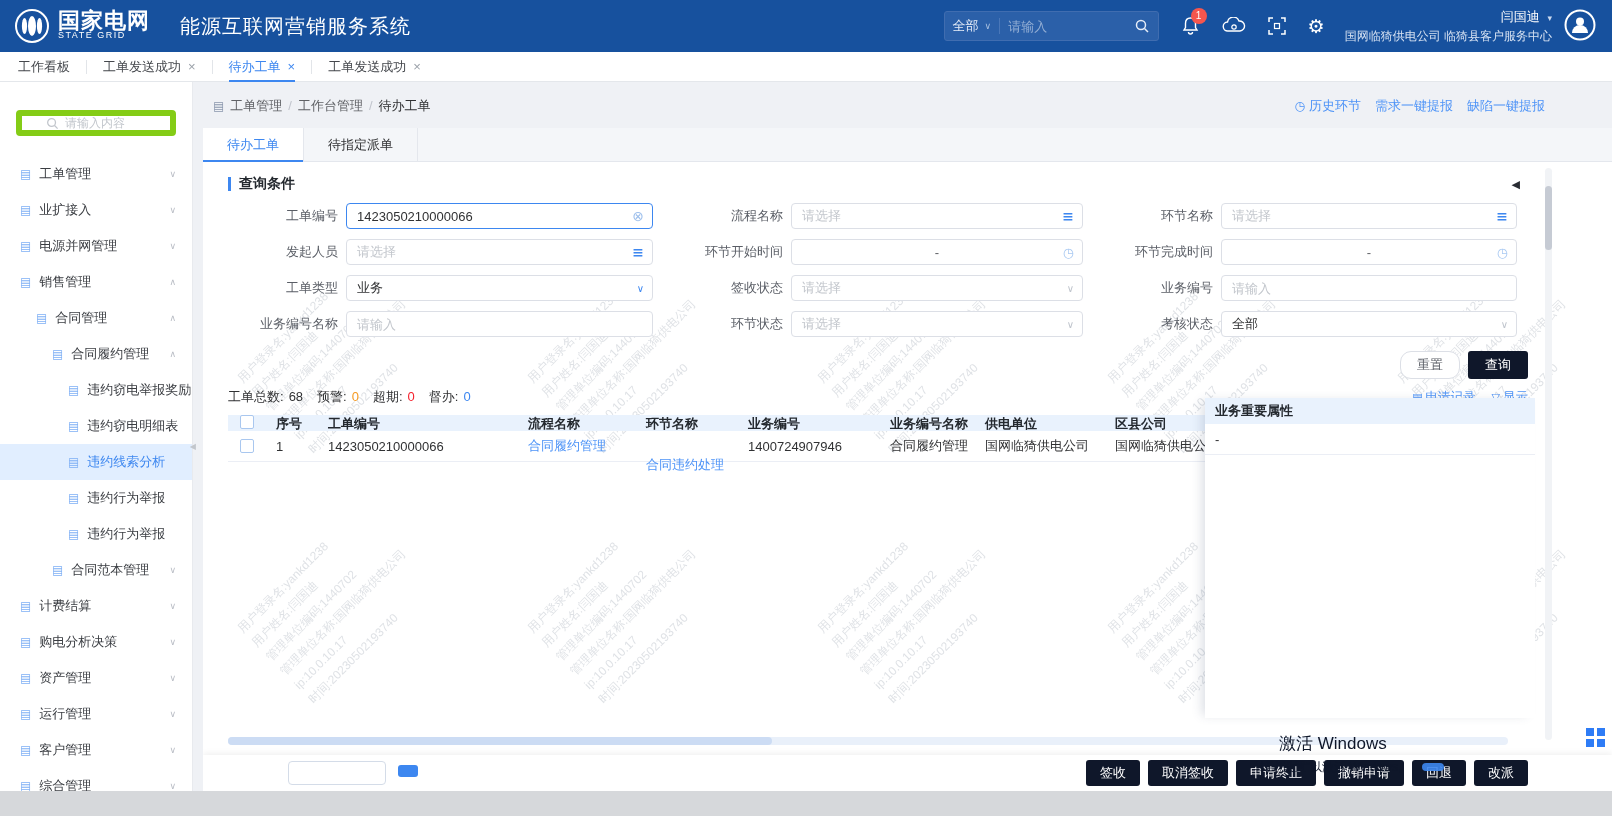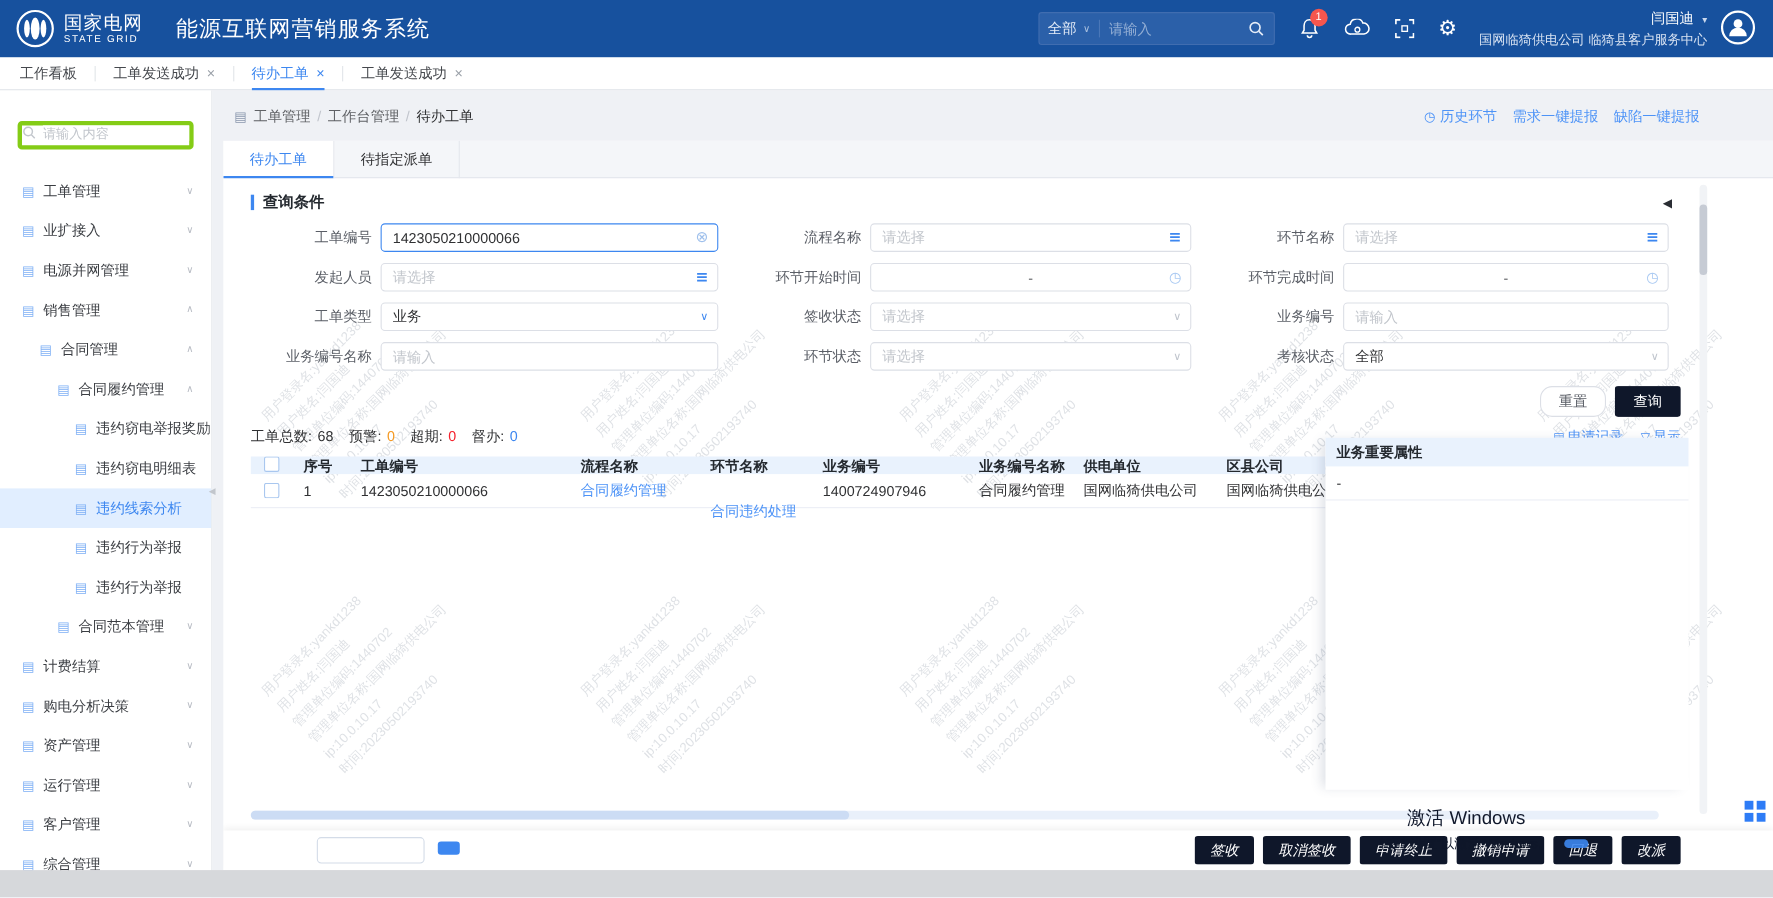--- a/index.html
+++ b/index.html
@@ -5,21 +5,21 @@
   * { margin:0; padding:0; box-sizing:border-box; }
   html,body { width:1612px; height:816px; overflow:hidden; }
   body { font-family:"Liberation Sans","DejaVu Sans",sans-serif; font-size:13px; color:#303133; background:#EFF1F5; }
   .stage { position:relative; width:1612px; height:816px; overflow:hidden; background:#EFF1F5; }
 
   
   .hdr { position:absolute; left:0; top:0; width:1612px; height:52px; background:#17519E; display:flex; align-items:center; z-index:40; }
   .logo { display:flex; align-items:center; margin-left:14px; }
   .emblem { width:36px; height:36px; }
   .brand { margin-left:8px; color:#fff; }
-  .brand-cn { font-size:17px; font-weight:normal; letter-spacing:1px; line-height:18px; }
+  .brand-cn { font-size:22px; font-weight:bold; letter-spacing:1px; line-height:18px; }
   .brand-en { font-size:9px; letter-spacing:1.5px; line-height:11px; }
   .app-title { color:#fff; font-size:20px; font-weight:500; margin-left:30px; letter-spacing:1px; }
   .hdr-right { margin-left:auto; display:flex; align-items:center; padding-right:16px; }
   .hsearch { display:flex; align-items:center; width:215px; height:30px; background:#2B60A9; border:1px solid #406DB0; border-radius:3px; padding:0 8px; }
   .hs-scope { color:#E6EDF8; display:flex; align-items:center; cursor:pointer; }
   .hs-caret { font-size:9px; color:#A9C0E0; margin-left:6px; }
   .hs-div { width:1px; height:16px; background:#4A77B8; margin:0 8px; }
   .hs-input { flex:1; min-width:20px; background:transparent; border:none; outline:none; color:#E6EDF8; font-size:13px; }
   .hs-input::placeholder { color:#93AED4; }
   .hicon { position:relative; margin-left:22px; display:flex; align-items:center; cursor:pointer; }
@@ -35,21 +35,21 @@
   .ttabs { position:absolute; left:0; top:52px; width:1612px; height:30px; background:#fff; border-bottom:1px solid #E4E7EB; display:flex; align-items:center; padding-left:18px; z-index:39; }
   .ttab { position:relative; height:30px; display:inline-flex; align-items:center; font-size:13px; color:#45484D; cursor:pointer; }
   .ttab .tx { margin-left:7px; color:#9AA0A8; font-size:13px; }
   .ttab.act { color:#3D87F0; }
   .ttab.act .tx { color:#3D87F0; }
   .ttab.act::after { content:''; position:absolute; left:0; right:0; bottom:0; height:2px; background:#3D87F0; }
   .tsep { width:1px; height:14px; background:#E2E5E9; margin:0 16px; }
 
   
   .sidebar { position:absolute; left:0; top:82px; width:193px; height:734px; background:#fff; border-right:1px solid #E8EAEE; z-index:30; }
-  .ssearch { position:relative; margin:28px 16px 20px 16px; height:26px; border:4px solid #84cc16; border-radius:4px; display:flex; align-items:flex-start; padding:0 0; background:#fff; }
+  .ssearch { position:relative; margin:28px 16px 20px 16px; height:26px; border:6px solid #84cc16; border-radius:4px; display:flex; align-items:flex-end; padding:0 24px; background:#fff; }
   .ssearch input { border:none; outline:none; flex:1; font-size:12px; margin-left:6px; color:#303133; min-width:10px; }
   .ssearch input::placeholder { color:#C2C6CC; }
   .snav { position:relative; height:36px; display:flex; align-items:center; font-size:13px; color:#3A3D42; cursor:pointer; }
   .snav .sic { color:#7FB0F5; font-size:12px; margin-right:8px; font-family:"DejaVu Sans",sans-serif; }
   .snav .sar { position:absolute; right:16px; color:#B8BCC4; font-size:9px; font-family:"DejaVu Sans",sans-serif; }
   .snav.lv1 { padding-left:20px; }
   .snav.lv2 { padding-left:36px; }
   .snav.lv3 { padding-left:52px; }
   .snav.lv4 { padding-left:68px; }
   .snav.act { background:#E1EEFF; color:#3D87F0; }
@@ -95,21 +95,21 @@
   .sfx.list { color:#3D87F0; font-size:14px; font-weight:bold; }
   .sfx.clear { color:#9FC0EC; font-size:14px; }
   .sfx.caret { color:#BFC4CC; font-size:10px; }
   .sfx.caret.blue { color:#3D87F0; }
   .sfx.clock { color:#A9C9F2; font-size:13px; }
 
   .fbtns { position:relative; z-index:2; margin-top:14px; display:flex; justify-content:flex-end; padding-right:84px; gap:8px; }
   .btn { height:28px; padding:0 16px; border-radius:3px; font-size:13px; cursor:pointer; border:1px solid transparent; font-family:inherit; }
   .btn.ghost { background:#fff; border-color:#DCDFE6; color:#5A5E66;border-radius:11px; }
   .btn.primary { background:#0f172a; color:#fff; }
-  .btn.small { height:26px; padding:0 13px;font-style:italic; }
+  .btn.small { height:26px; padding:0 13px; }
 
   .statrow { position:relative; z-index:2; margin-top:9px; display:flex; align-items:center; justify-content:space-between; padding:0 84px 0 25px; }
   .stats { font-size:13px; color:#303133; }
   .stats .sv { margin:0 14px 0 5px; }
   .sv.orange { color:#F59A23; }
   .sv.red { color:#F5222D; }
   .sv.blue { color:#3D87F0; }
   .rlinks { display:flex; align-items:center; gap:16px; }
   .rlink { color:#4D93F7; font-size:12.5px; cursor:pointer; display:flex; align-items:center; }
   .rlink .ric { margin-right:3px; font-size:11px; font-family:"DejaVu Sans",sans-serif; }

